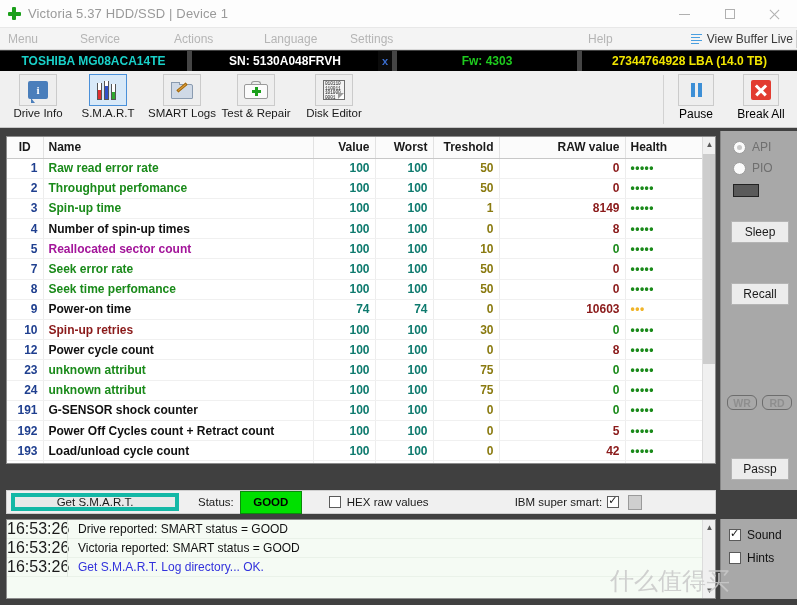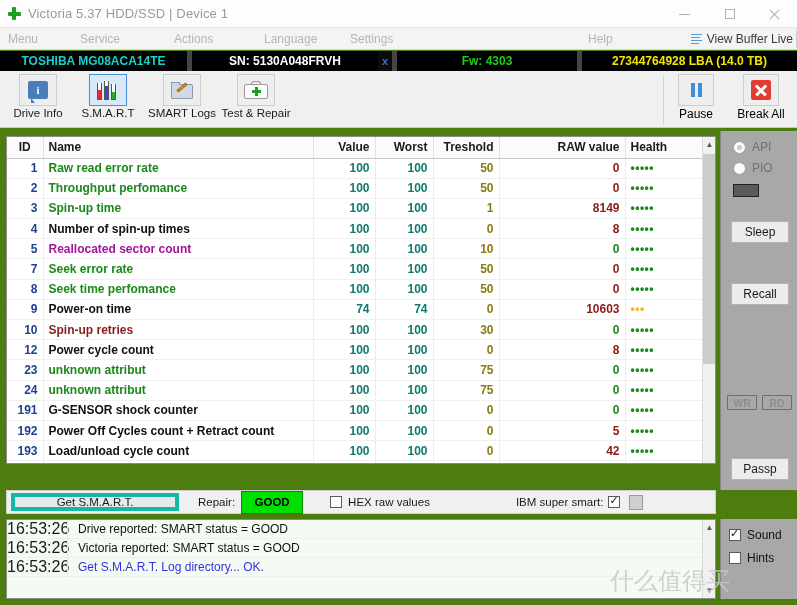--- a/index.html
+++ b/index.html
@@ -5,21 +5,21 @@
   * { box-sizing: border-box; }
   html, body { margin:0; padding:0; }
   body {
     width:797px; height:605px;
     font-family:"Liberation Sans", sans-serif;
     font-size:12px;
     background:#f0f0f0;
     overflow:hidden;
     -webkit-font-smoothing:none;
   }
-  .app { position:relative; width:797px; height:605px; background:#4d7c0f; }
+  .app { position:relative; width:797px; height:605px; background:#404040; }
 
   
   .titlebar {
     position:absolute; left:0; top:0; width:797px; height:28px;
     background:#fdfdfd; border-bottom:1px solid #e8e8e8;
     display:flex; align-items:center;
   }
   .tb-icon { width:28px; height:28px; display:flex; align-items:center; justify-content:center; }
   .plus-ico { position:relative; width:13px; height:13px; }
   .plus-ico:before, .plus-ico:after {
@@ -180,21 +180,21 @@
   }
   .radio-row { position:absolute; left:12px; display:flex; align-items:center; gap:6px; color:#6f6f6f; font-size:12px; }
   .radio { width:13px; height:13px; border-radius:50%; background:#fbfbfb; border:1px solid #9c9c9c; position:relative; }
   .radio.on:after { content:""; position:absolute; left:3px; top:3px; width:5px; height:5px; border-radius:50%; background:#c9c9c9; }
   .smallbox { position:absolute; left:12px; top:53px; width:26px; height:13px; background:#5a5a5a; border:1px solid #222; }
   .sbtn {
     position:absolute; left:10px; width:58px; height:22px; background:#ececec; border:1px solid #b4b4b4;
     font-size:12px; color:#1a1a1a; display:flex; align-items:center; justify-content:center;
   }
   .wrrd { position:absolute; top:264px; left:6px; display:flex; gap:5px; }
-  .wrrd .mini { width:30px; height:15px; background:#a8a8a8; border:1px solid #6d6d6d; border-radius:1px;
+  .wrrd .mini { width:30px; height:15px; background:#a8a8a8; border:1px solid #6d6d6d; border-radius:6px;
                 font-size:10.5px; font-weight:bold; color:#8e8e8e; display:flex; align-items:center; justify-content:center; }
 
   
   .statusstrip {
     position:absolute; left:6px; top:490px; width:710px; height:24px;
     background:#f0f0f0; border:1px solid #cfcfcf;
     display:flex; align-items:center;
   }
   .getsmart {
     margin-left:4px; width:168px; height:18px; background:#e9e9e9; border:4px solid #14b8a6;
@@ -310,20 +310,31 @@
     <div class="tool" style="left:148px">
       <div class="tico">
           <div class="ic-folder">
             <span class="fb"></span>
             <span class="ft"></span>
             <span class="pc"></span>
           </div>
         </div>
       <div class="tlbl">SMART Logs</div>
     </div>
+    <div class="tool" style="left:300px">
+      <div class="tico">
+        <div class="ic-hex">
+          <b>010110</b>
+          <b>110011</b>
+          <b>101000</b>
+          <b>0001</b>
+        </div>
+      </div>
+      <div class="tlbl">Disk Editor</div>
+    </div>
 
     <div class="tsep" style="left:663px"></div>
     <div class="tbtn-right" style="left:666px">
       <div class="tico">
           <div class="ic-pause">
             <span></span>
             <span></span>
           </div>
         </div>
       <div class="tlbl">Pause</div>
@@ -532,21 +543,21 @@
       <div class="mini">WR</div>
       <div class="mini">RD</div>
     </div>
     <div class="sbtn" style="top:327px">
       <span>Passp</span>
     </div>
   </div>
 
   <div class="statusstrip">
     <div class="getsmart">Get S.M.A.R.T.</div>
-    <div class="st-lbl">Repair:</div>
+    <div class="st-lbl">Status:</div>
     <div class="st-val">GOOD</div>
     <label class="chk-hex">
       <span class="cb"></span>
       <span>HEX raw values</span>
     </label>
     <label class="chk-ibm">
       <span>IBM super smart:</span>
       <span class="cb on"></span>
     </label>
     <div class="graybox"></div>

